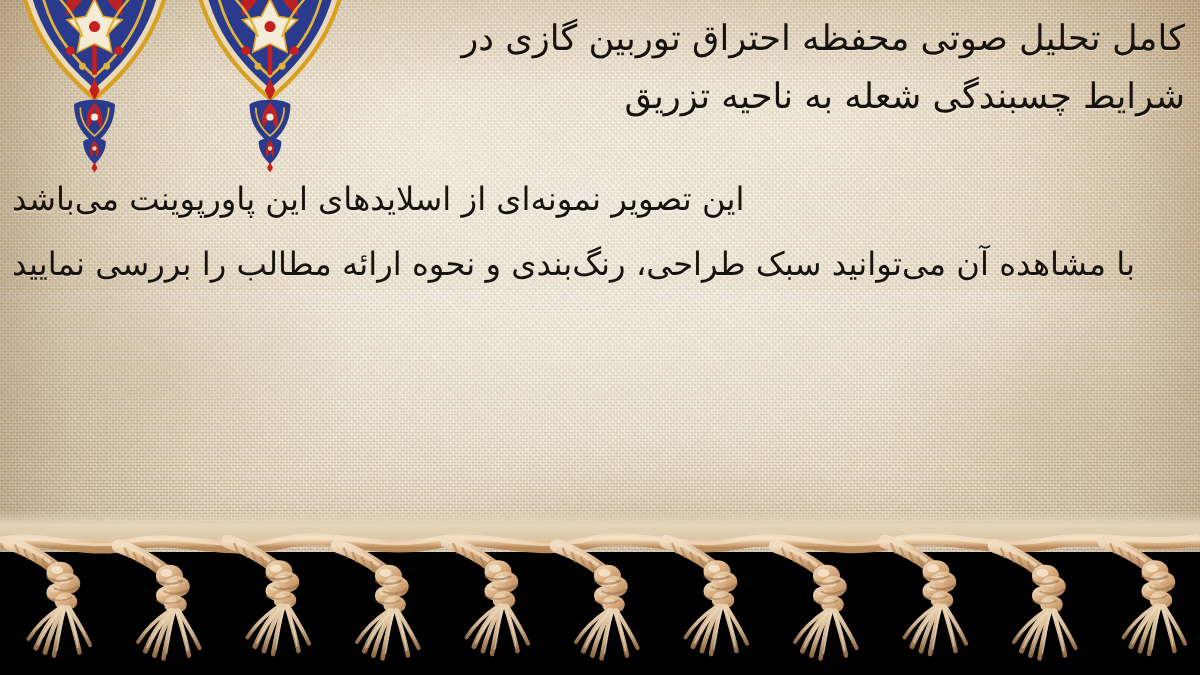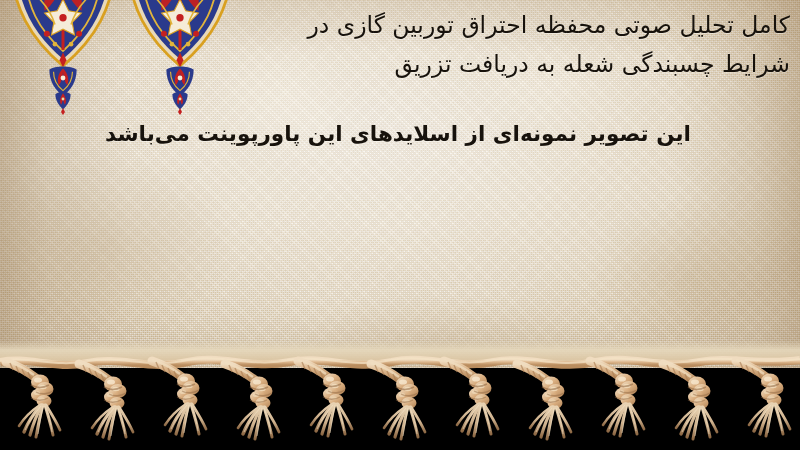--- a/index.html
+++ b/index.html
@@ -89,24 +89,23 @@
     line-height: 39px;
     font-weight: 400;
     letter-spacing: 0px;
     text-shadow: 0 1px 0 rgba(255,252,244,0.35);
   }
   .body-block {
     position: absolute;
     top: 112px;
     right: 12px;
     width: 780px;
-    text-align: center;
+    text-align: left;
     direction: rtl;
     color: #17120c;
-    font-weight: bold;
   }
   .body-line {
     font-size: 21.5px;
     line-height: 43px;
     white-space: nowrap;
     text-shadow: 0 1px 0 rgba(255,252,244,0.32);
   }
 
   
   .ornaments {
@@ -227,25 +226,26 @@
           </g>
         <path d="M180,108 L178,112 L180,115 L182,112 Z" fill="#c42020"></path>
       </g>
     </svg>
   </div>
 
   <div class="text-layer">
 
     <div class="title-block">
       <div>کامل تحلیل صوتی محفظه احتراق توربین گازی در</div>
-      <div>شرایط چسبندگی شعله به دریافت تزریق</div>
+      <div>شرایط چسبندگی شعله به ناحیه تزریق</div>
     </div>
 
     <div class="body-block">
       <div class="body-line">این تصویر نمونه‌ای از اسلایدهای این پاورپوینت می‌باشد</div>
+      <div class="body-line">با مشاهده آن می‌توانید سبک طراحی، رنگ‌بندی و نحوه ارائه مطالب را بررسی نمایید</div>
     </div>
 
   </div>
 
   <div class="bottom-band"></div>
 
   <div class="fringe-layer">
     <svg width="800" height="110" viewBox="0 0 800 110" xmlns="http://www.w3.org/2000/svg">
       <defs>
         <linearGradient id="tanlight" x1="0" y1="0" x2="0" y2="1">

